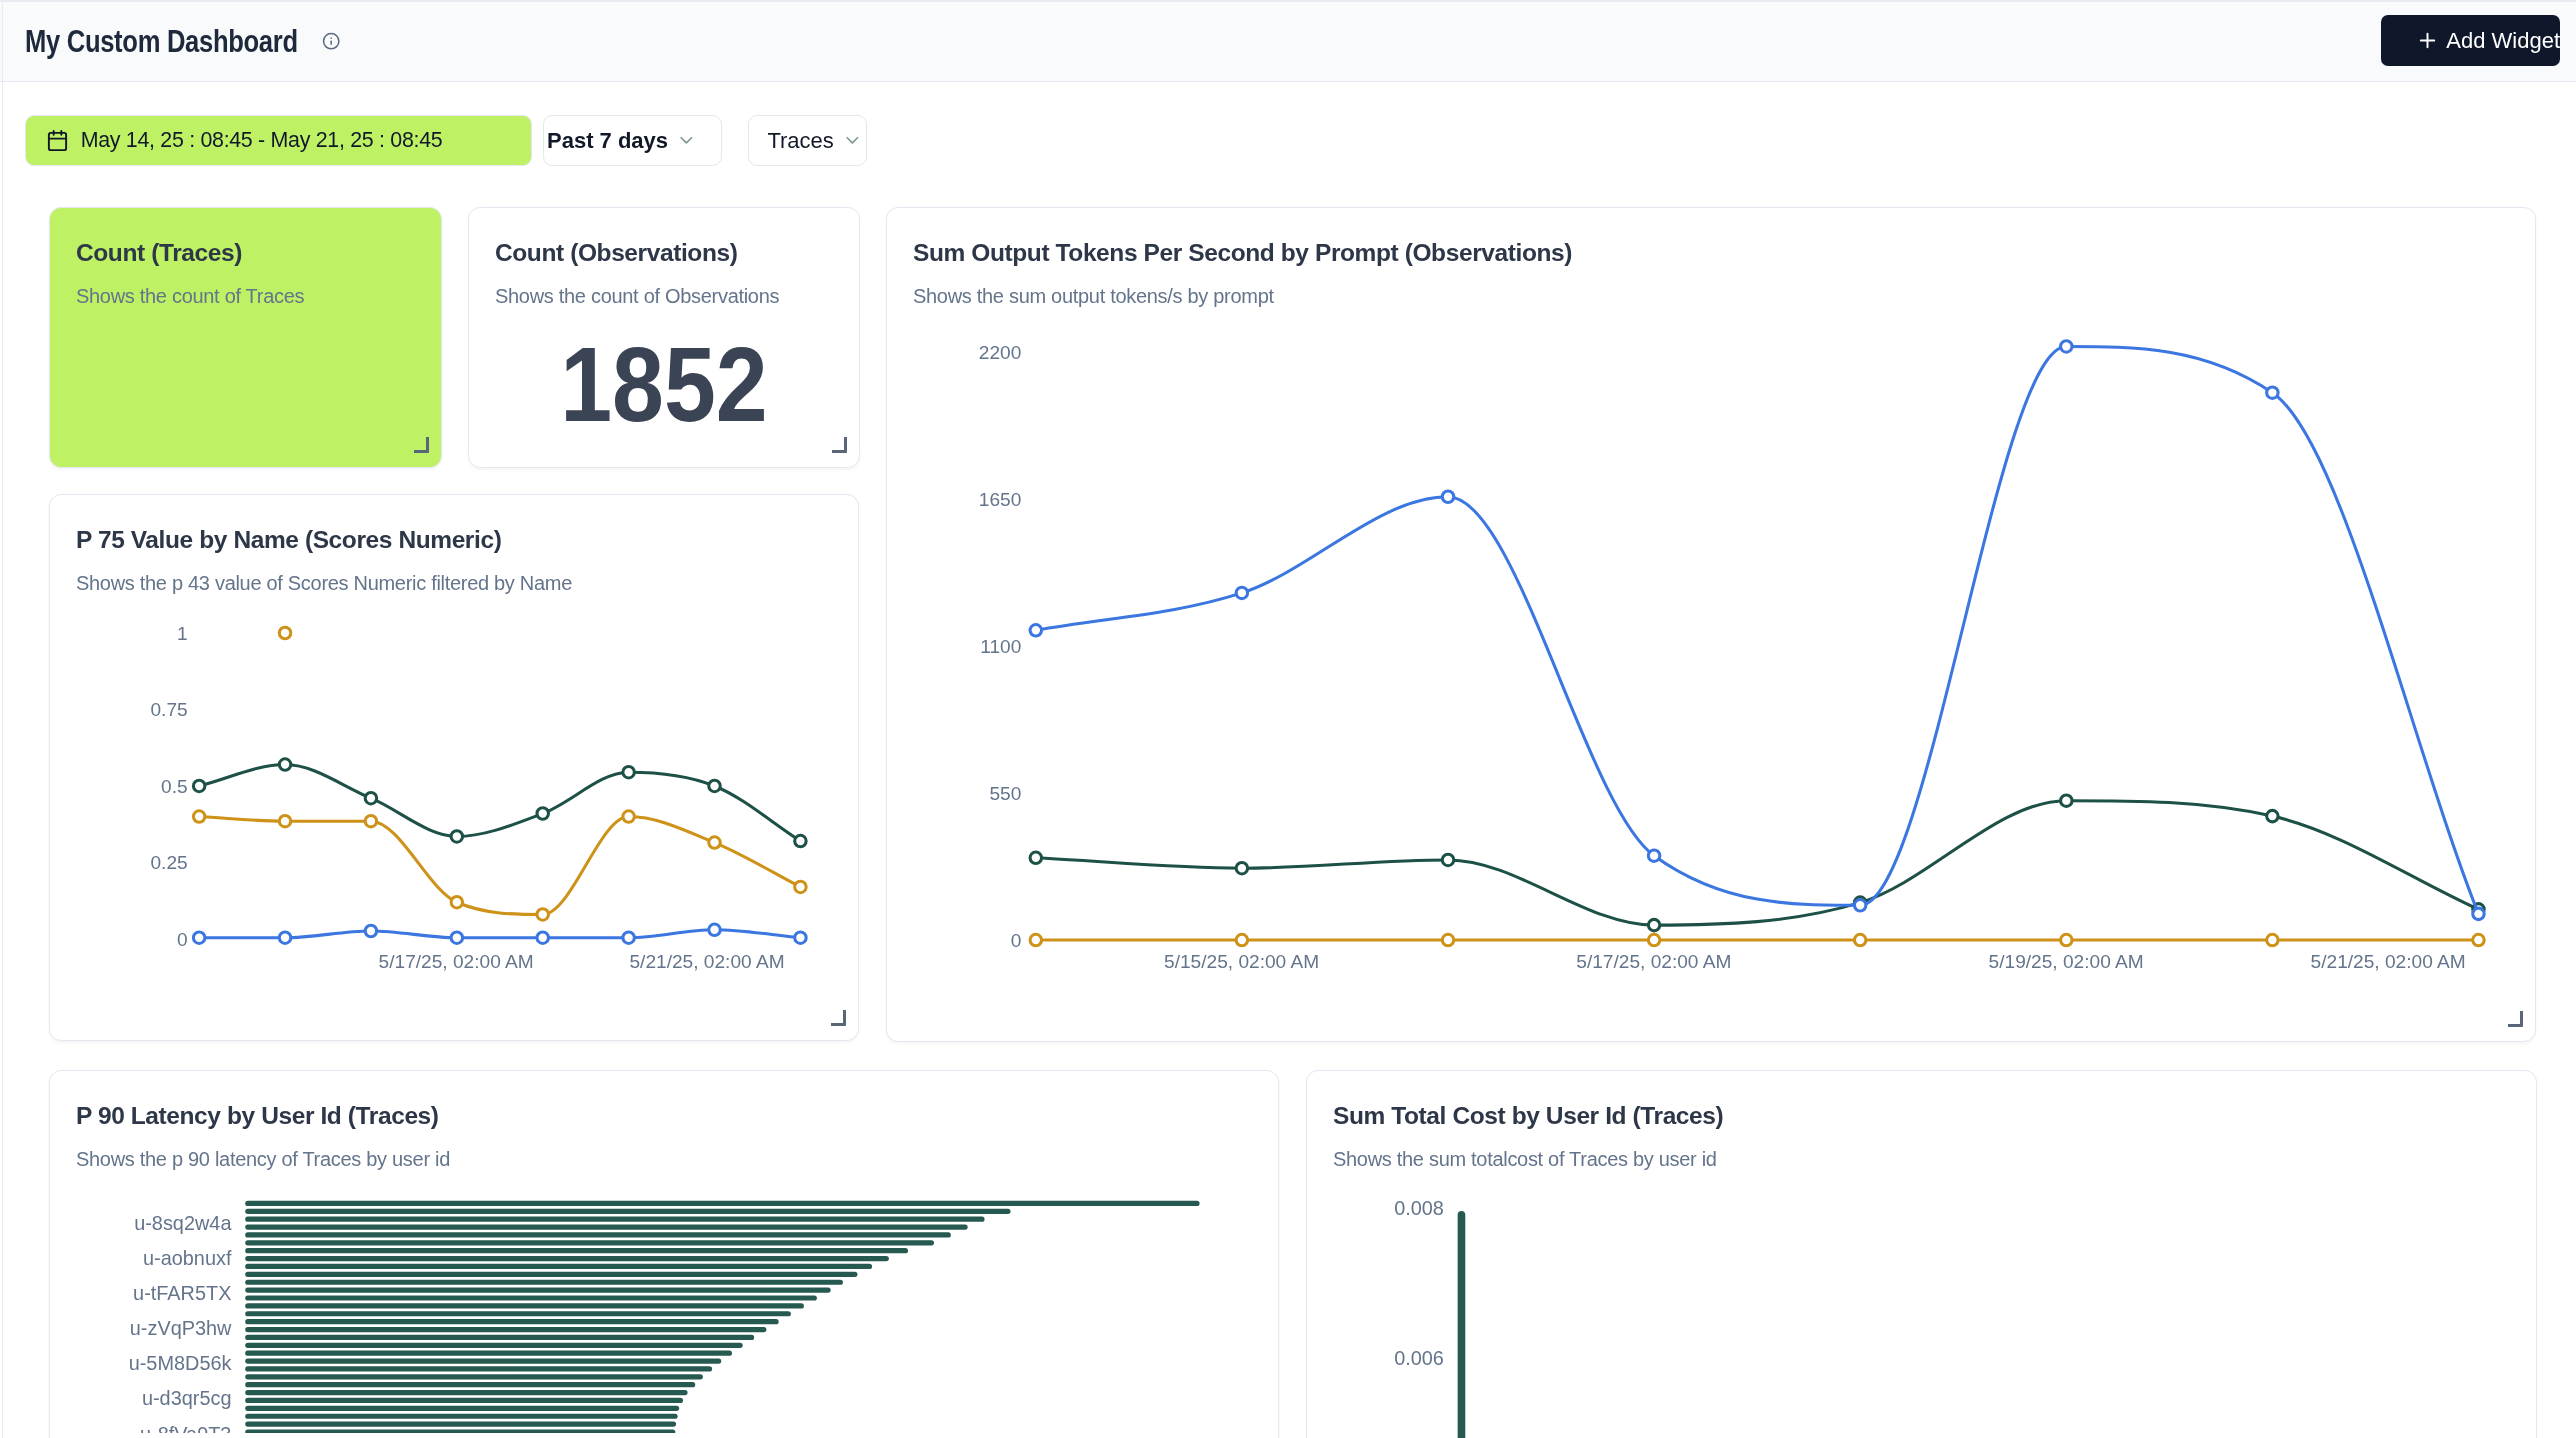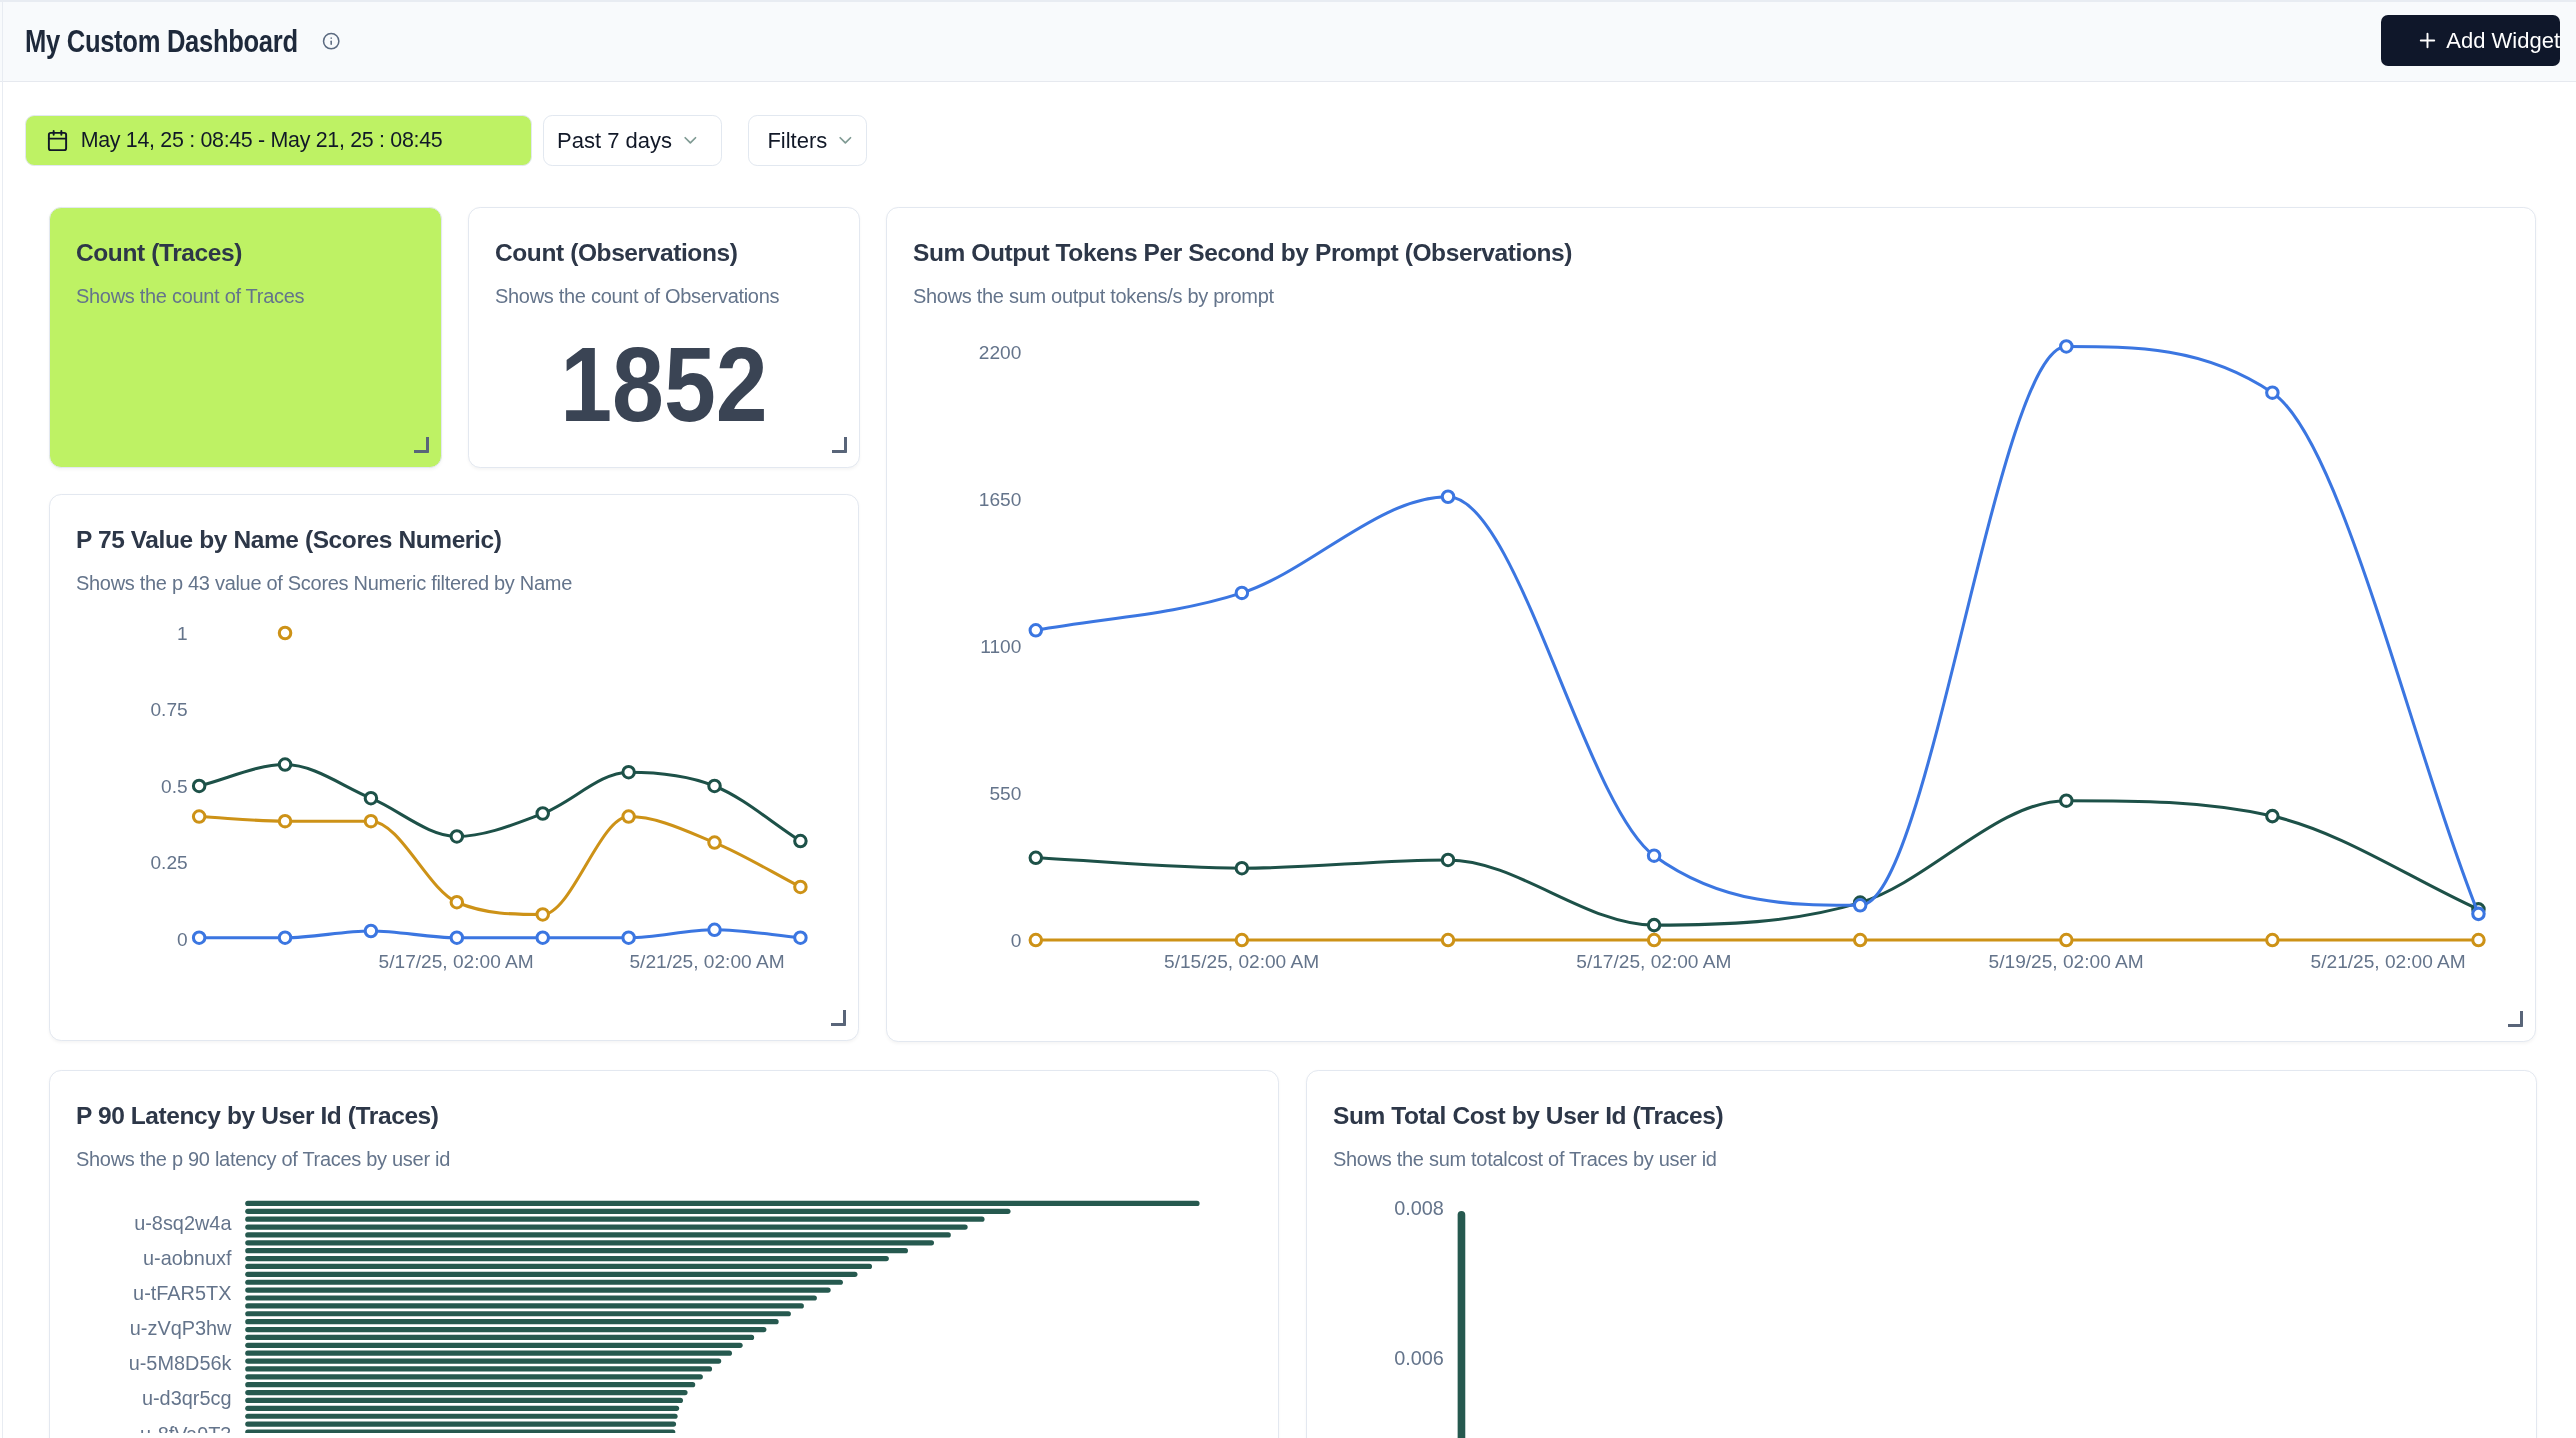--- a/index.html
+++ b/index.html
@@ -31,29 +31,29 @@
       <svg width="23" height="23" viewBox="0 0 24 24" fill="none" stroke="#111827" stroke-width="2" stroke-linecap="round" stroke-linejoin="round">
         <path d="M8 2v4"></path>
         <path d="M16 2v4"></path>
         <rect width="18" height="18" x="3" y="4" rx="2"></rect>
         <path d="M3 10h18"></path>
       </svg>
     </span>
     <span style="margin-left:12.2px;font-size:21.4px;letter-spacing:-0.3px;color:#111827">May 14, 25 : 08:45 - May 21, 25 : 08:45</span>
   </div>
 <div style="position:absolute;left:543px;top:115px;width:179px;height:51px;background:#fff;border:1.5px solid #e2e8f0;border-radius:9.2px;box-sizing:border-box;display:flex;align-items:center">
-    <span style="margin-left:13px;font-size:22px;font-weight:400;color:#111827">Past 7 days</span>
+    <span style="margin-left:3px;font-size:22px;font-weight:700;color:#111827">Past 7 days</span>
     <span style="margin-left:7.7px;display:flex;align-items:center">
       <svg width="20.7" height="20.7" viewBox="0 0 24 24" fill="none" stroke="#7f9a93" stroke-width="2" stroke-linecap="round" stroke-linejoin="round">
         <path d="m6 9 6 6 6-6"></path>
       </svg>
     </span>
   </div>
 <div style="position:absolute;left:748px;top:115px;width:119px;height:51px;background:#fff;border:1.5px solid #e2e8f0;border-radius:9.2px;box-sizing:border-box;display:flex;align-items:center">
-    <span style="margin-left:18.4px;font-size:22px;font-weight:500;color:#111827">Filters</span>
+    <span style="margin-left:18.4px;font-size:22px;font-weight:500;color:#111827">Traces</span>
     <span style="margin-left:7.7px;display:flex;align-items:center">
       <svg width="20.7" height="20.7" viewBox="0 0 24 24" fill="none" stroke="#7f9a93" stroke-width="2" stroke-linecap="round" stroke-linejoin="round">
         <path d="m6 9 6 6 6-6"></path>
       </svg>
     </span>
   </div>
 <div style="position:absolute;left:49px;top:207px;width:393px;height:261px;background:#bef264;border:1.5px solid #e3e8f0;border-radius:12.2px;box-sizing:border-box;box-shadow:0 1.5px 3.1px rgba(0,0,0,.04);overflow:hidden">
     <div style="position:absolute;left:26px;top:31px;line-height:27.6px;font-size:24.5px;font-weight:700;color:#2d3748;letter-spacing:-0.4px">Count (Traces)</div>
     <div style="position:absolute;left:26px;top:77px;line-height:23px;font-size:20px;color:#64748b;letter-spacing:-0.3px">Shows the count of Traces</div>
     <div style="position:absolute;right:12.2px;bottom:13.8px;width:11.5px;height:13px;border-right:3.4px solid #596579;border-bottom:3.4px solid #596579;border-bottom-right-radius:1.5px"></div>

